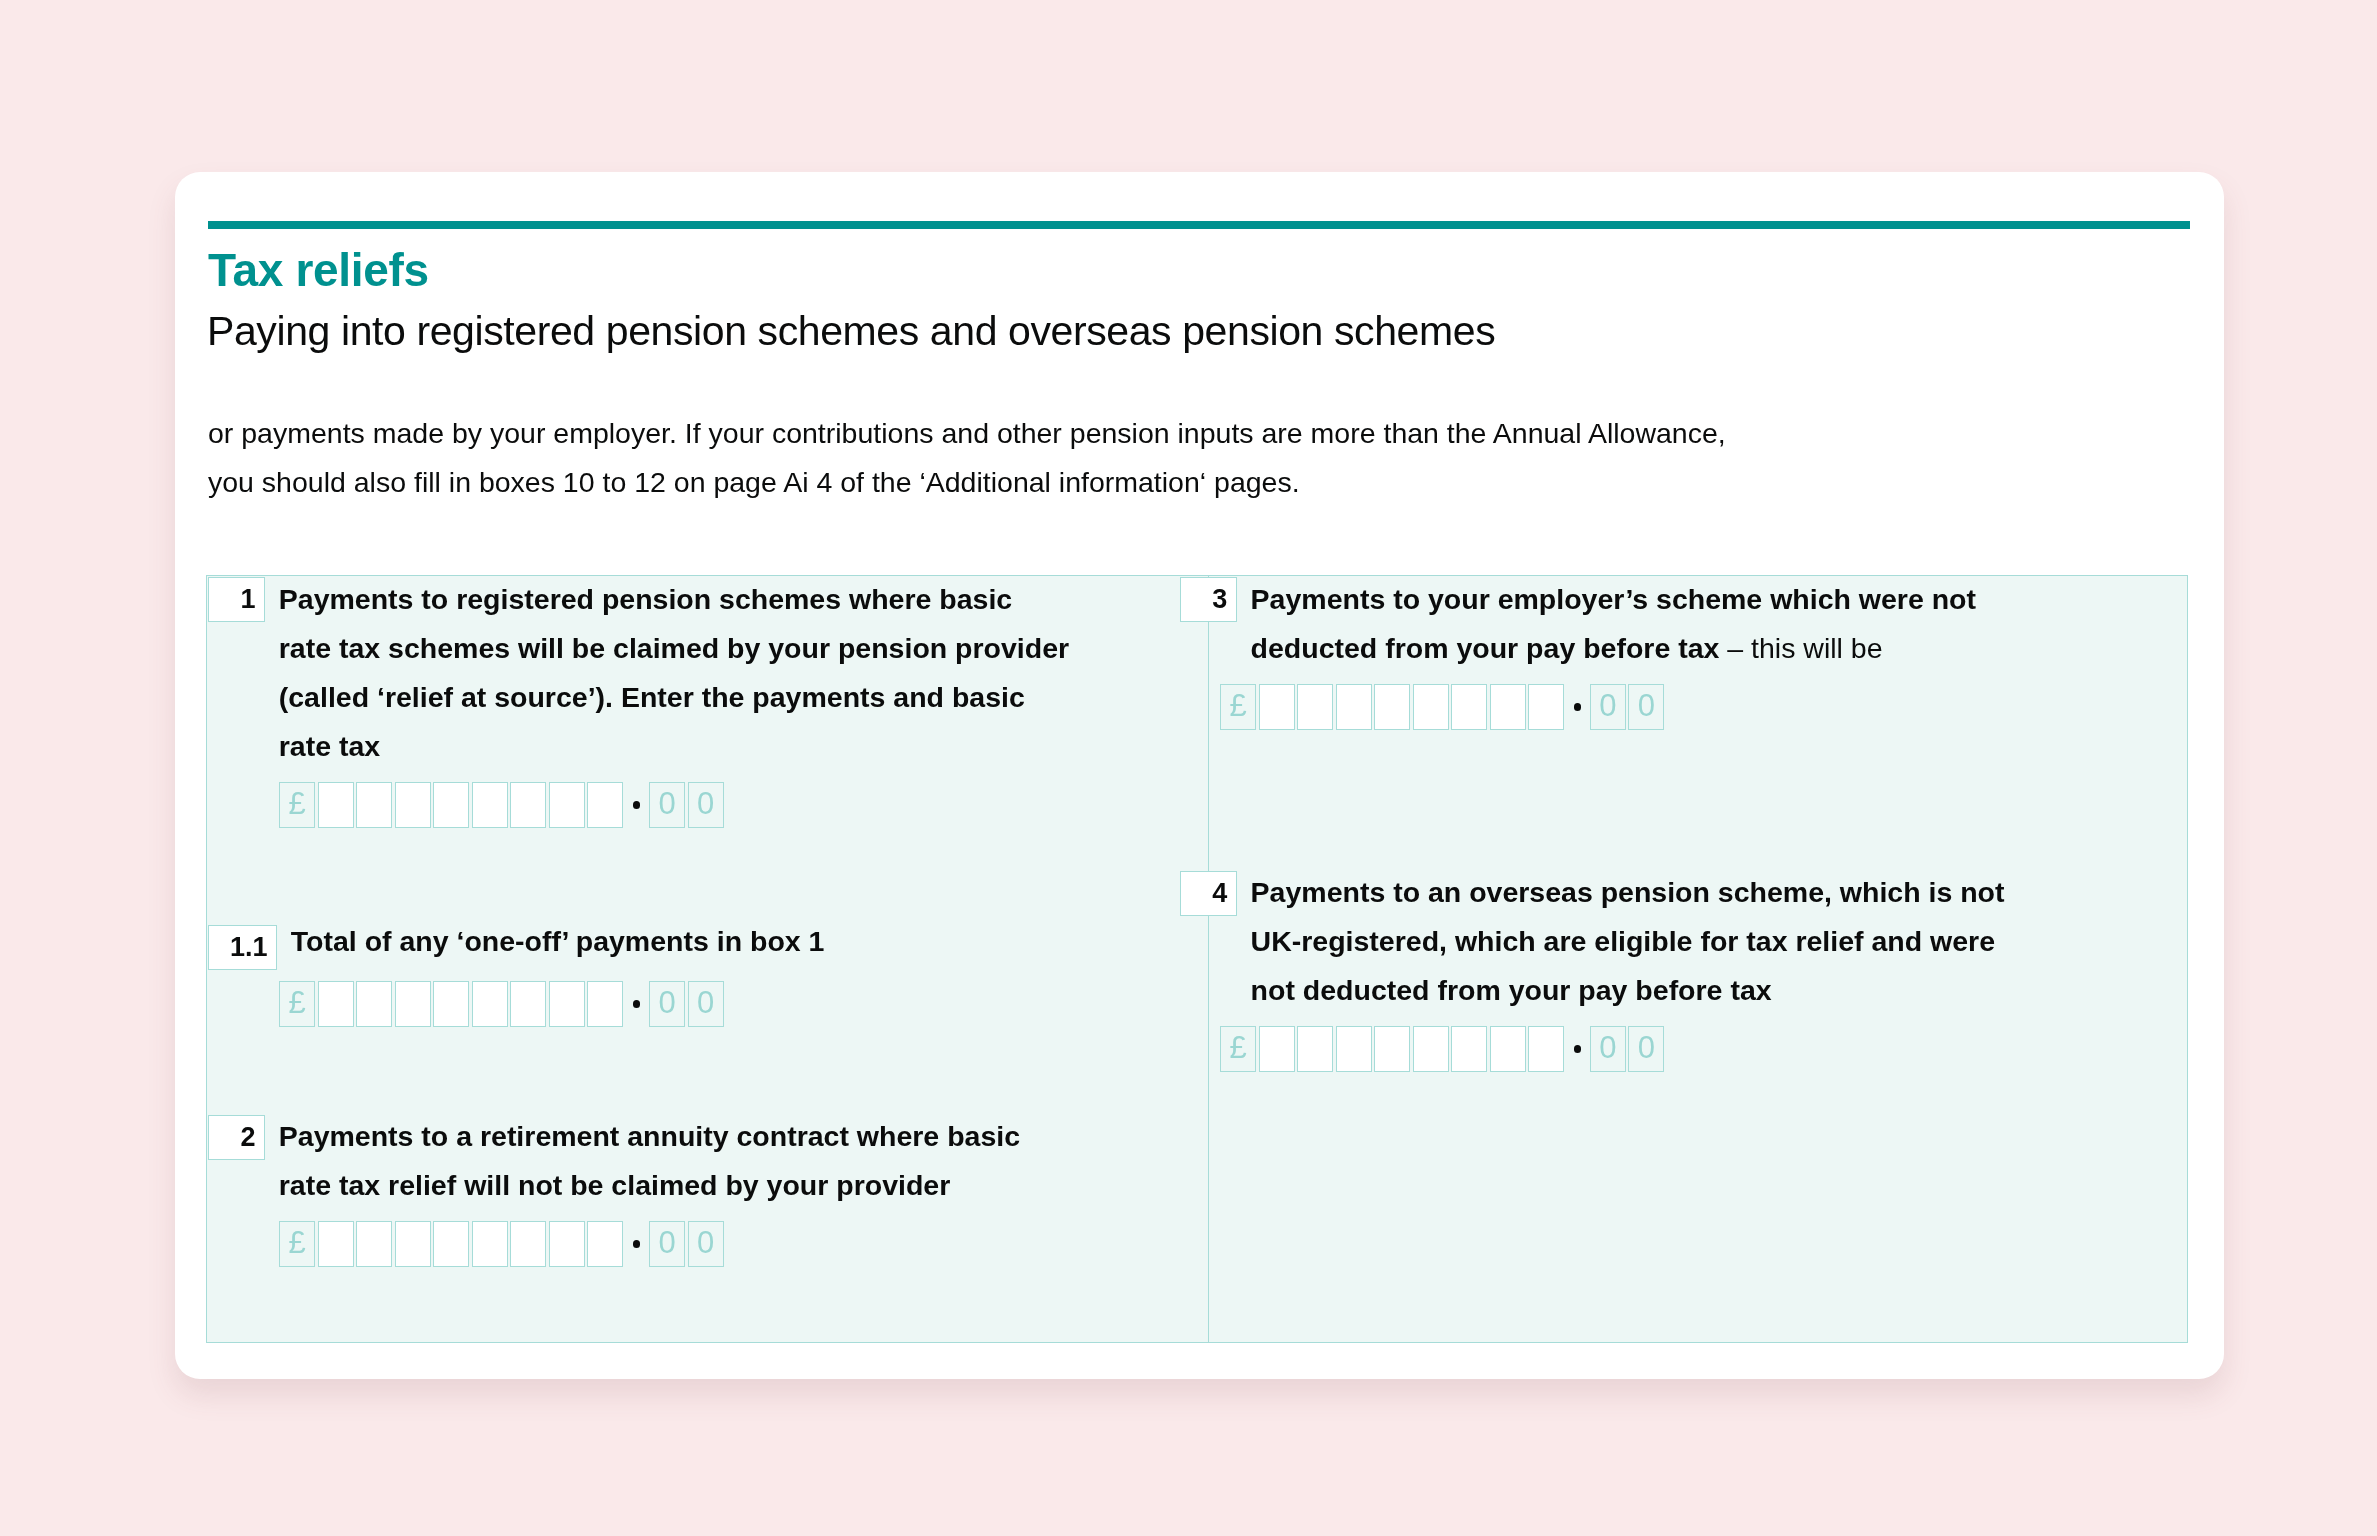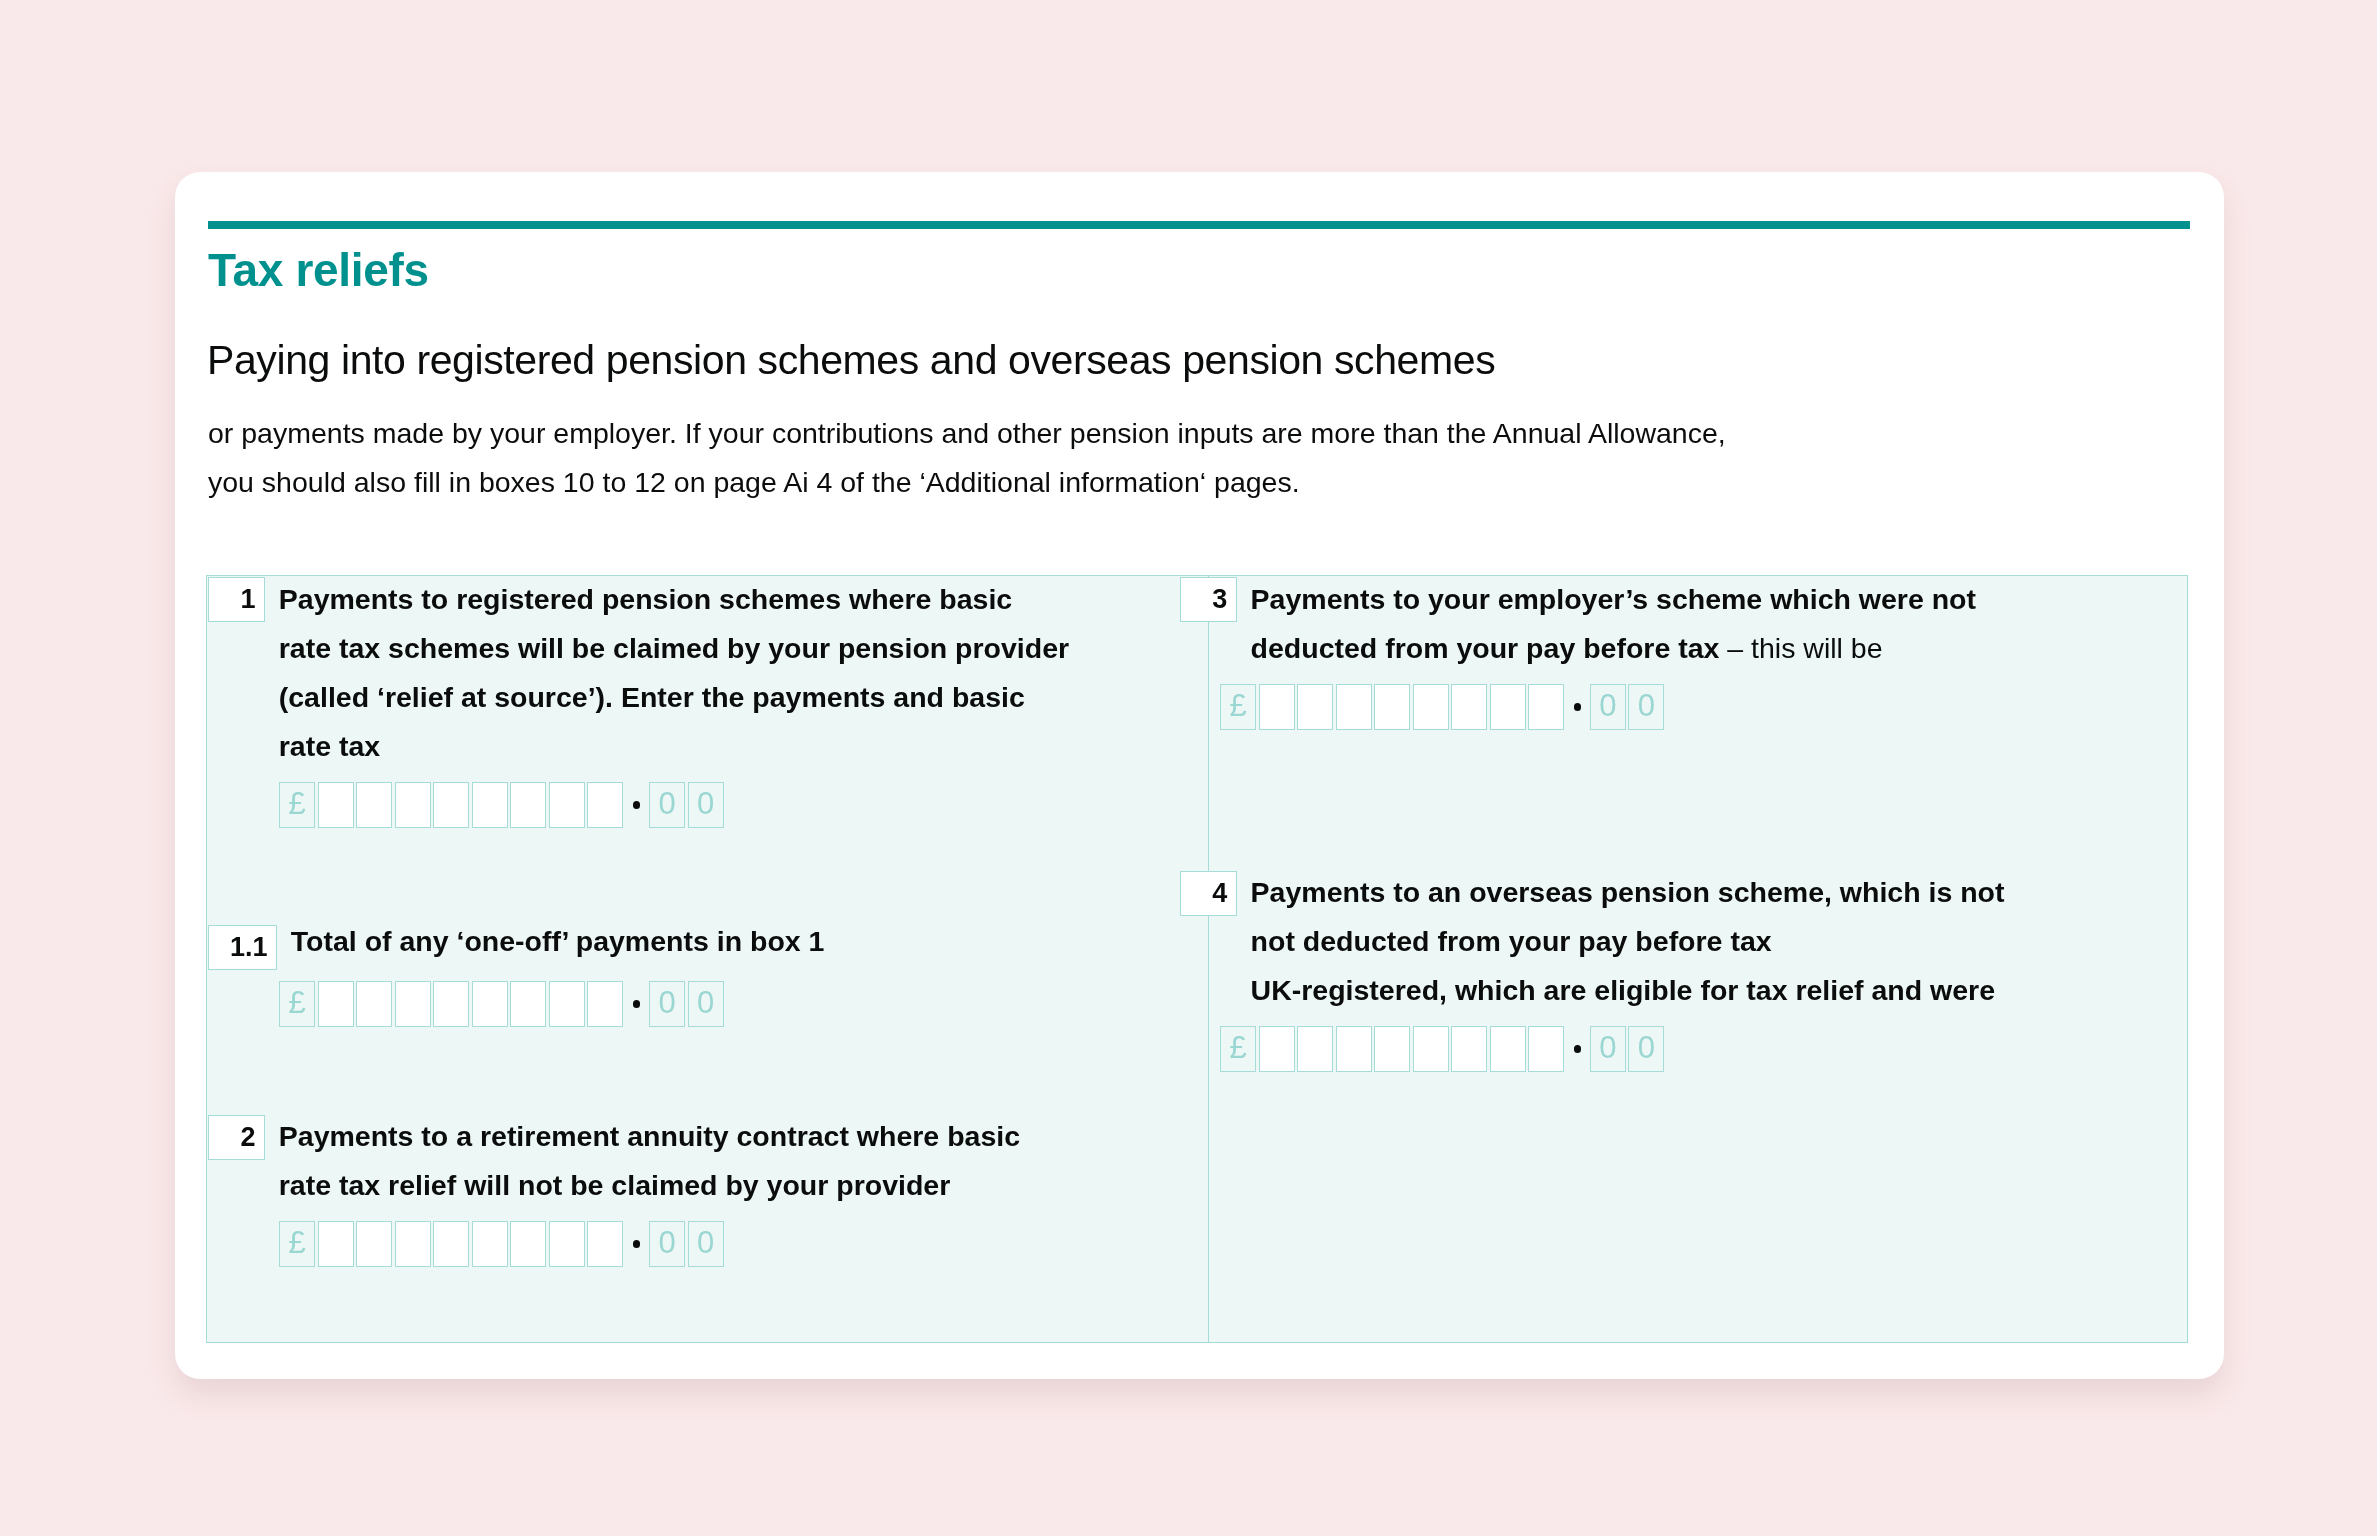--- a/index.html
+++ b/index.html
@@ -56,21 +56,21 @@
     font-size: 46px;
     font-weight: bold;
     color: #00918f;
     letter-spacing: -0.3px;
     line-height: 1.1;
   }
 
   .h-sub {
     position: absolute;
     left: 207px;
-    top: 338px;
+    top: 309px;
     font-size: 41px;
     font-weight: normal;
     color: #0b0c0c;
     letter-spacing: -0.4px;
     line-height: 1.1;
     white-space: nowrap;
   }
 
   .intro {
     position: absolute;
@@ -302,22 +302,22 @@
           <div class="cell zero">0</div>
           <div class="cell zero">0</div>
         </div>
       </div>
 
       <div class="field" style="left:-29px; top:292px;">
         <div class="field-head">
           <div class="boxnum">4</div>
           <div class="field-label">
             <div>Payments to an overseas pension scheme, which is not</div>
+            <div>UK-registered, which are eligible for tax relief and were</div>
             <div>not deducted from your pay before tax</div>
-            <div>UK-registered, which are eligible for tax relief and were</div>
           </div>
         </div>
         <div class="money" style="margin-left:40px;">
           <div class="cell sym">£</div>
           <div class="cell"></div>
           <div class="cell"></div>
           <div class="cell"></div>
           <div class="cell"></div>
           <div class="cell"></div>
           <div class="cell"></div>

